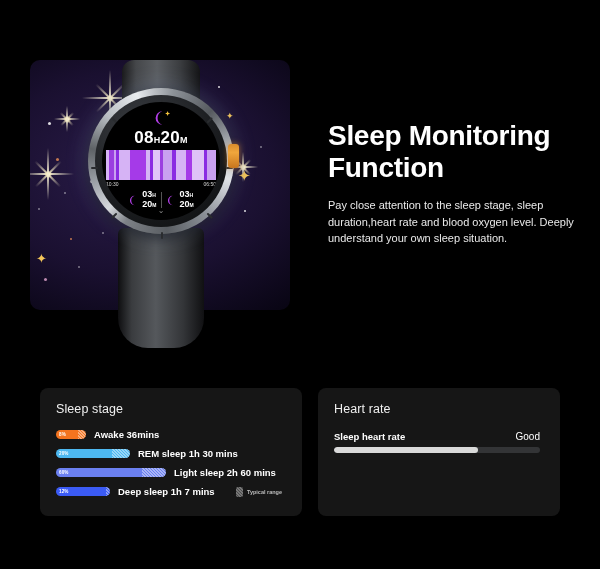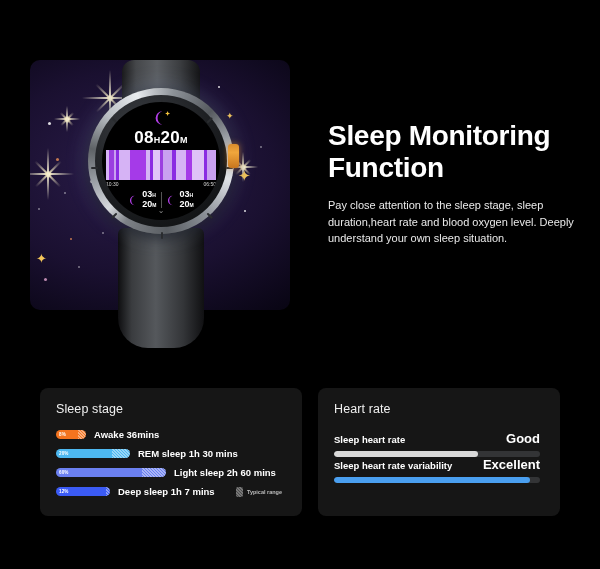--- a/index.html
+++ b/index.html
@@ -179,21 +179,21 @@
       linear-gradient(45deg, rgba(255,255,255,.25) 25%, transparent 25%, transparent 50%,
                       rgba(255,255,255,.25) 50%, rgba(255,255,255,.25) 75%, transparent 75%);
     background-size: 3px 3px;
   }
   .legend-text { color: #bdbdbd; font-size: 5.5px; font-weight: 700; white-space: nowrap; }
 
   
   .hr-list { margin-top: 15px; display: flex; flex-direction: column; }
   .hr-head { display: flex; justify-content: space-between; align-items: baseline; }
   .hr-name { color: #ffffff; font-size: 9.5px; font-weight: 700; }
-  .hr-rating { color: #ffffff; font-size: 13px; font-weight: 700; }
+  .hr-rating { color: #ffffff; font-size: 10px; font-weight: 400; }
   .hr-track {
     margin-top: 5px; height: 6px; border-radius: 3px; background: #333436;
     position: relative; overflow: hidden;
   }
   .hr-fill { height: 100%; border-radius: 3px; }
 </style>
 </head>
 <body>
 
 <div class="page">
@@ -382,25 +382,16 @@
       <div class="hr-list" id="hr-list">
           <div>
             <div class="hr-head">
               <span class="hr-name">Sleep heart rate</span>
               <span class="hr-rating">Good</span>
             </div>
             <div class="hr-track">
               <div class="hr-fill" style="width: 70%; background: rgb(217, 217, 217);"></div>
             </div>
           </div>
-          <div>
-            <div class="hr-head">
-              <span class="hr-name">Sleep heart rate variability</span>
-              <span class="hr-rating">Excellent</span>
-            </div>
-            <div class="hr-track">
-              <div class="hr-fill" style="width: 95%; background: rgb(74, 159, 240);"></div>
-            </div>
-          </div>
         </div>
     </div>
   </div>
 </div>
 
 </body></html>

